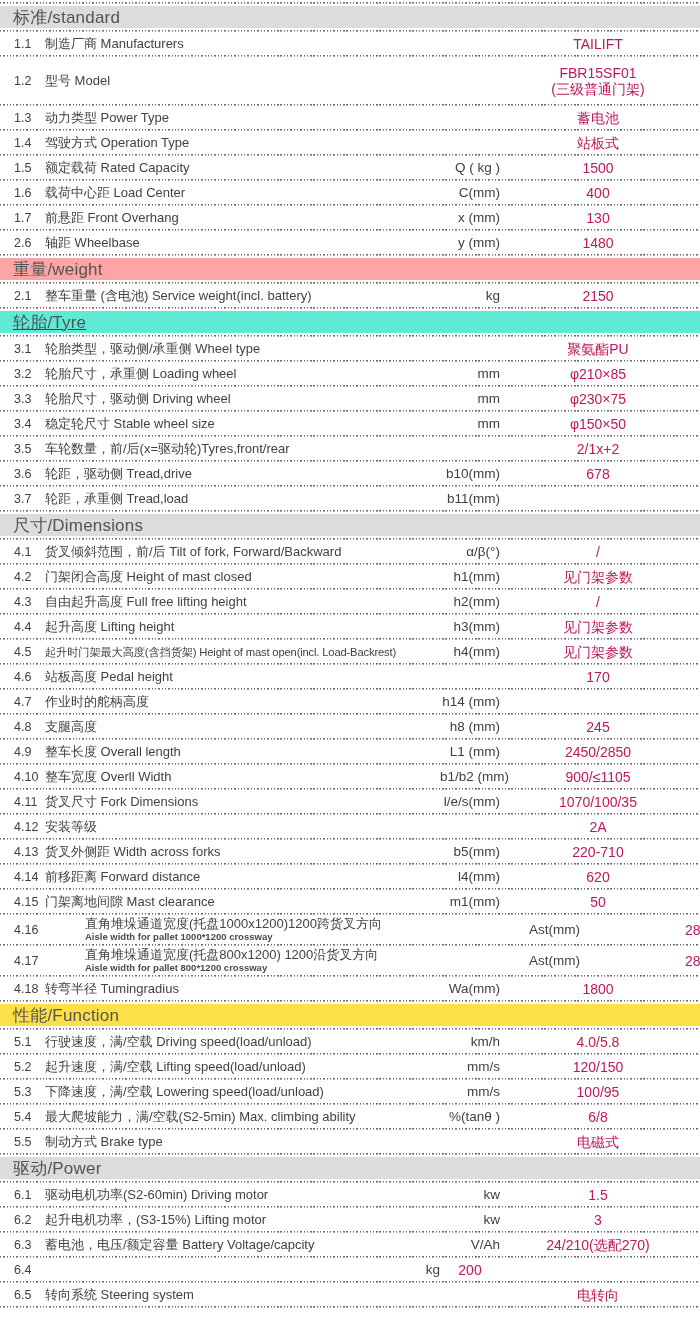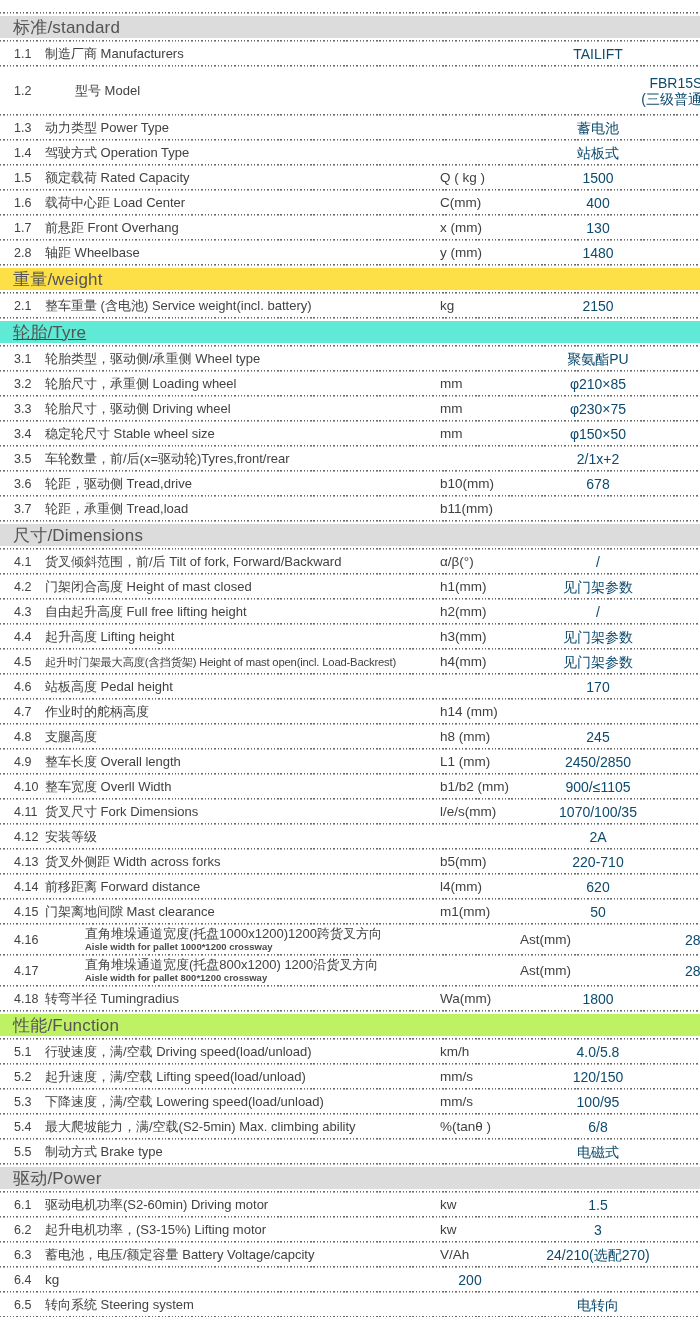--- a/index.html
+++ b/index.html
@@ -2,21 +2,21 @@
 <html><head>
 <meta charset="utf-8">
 <style>
   html,body{margin:0;padding:0;background:#ffffff;}
   body{
     width:700px;height:1317px;
     font-family:"Liberation Sans","DejaVu Sans",sans-serif;
     color:#3f3f41;
     overflow:hidden;
   }
-  .page{width:700px;height:1317px;box-sizing:border-box;padding-top:12px;}
+  .page{width:700px;height:1317px;box-sizing:border-box;padding-top:2px;}
   
   .dots{
     height:2px;width:700px;
     background-image:repeating-linear-gradient(90deg,#6b6b6b 0 1.3px,transparent 1.3px 3.3px);
     background-position:0 50%;
     background-size:100% 1.6px;
     background-repeat:no-repeat;
   }
   .sec-header{
     height:22px;margin:2px 0 2px 0;
@@ -28,29 +28,29 @@
     font-size:17px;color:#545457;letter-spacing:0.2px;
   }
   .row{
     display:grid;
     grid-template-columns:31px 395px 60px 196px;
     align-items:center;
     padding-left:14px;
     min-height:23px;
     box-sizing:border-box;
   }
-  .row.row-tall{min-height:47px;gap:30px;}
+  .row.row-tall{min-height:47px;}
   .row.row-sub{min-height:29px;gap:40px;}
   .cell-num{font-size:12.5px;color:#424245;}
   .cell-label{font-size:13px;color:#424245;white-space:nowrap;overflow:visible;line-height:14px;}
   .row.compact-label .cell-label .label-main{font-size:11.3px;letter-spacing:-0.2px;}
   .label-main{display:block;}
   .label-sub{display:block;font-size:9.5px;font-weight:bold;color:#4a4a4d;line-height:10px;margin-top:1px;}
-  .cell-unit{font-size:13.5px;color:#3f3f41;white-space:nowrap;}
-  .cell-value{font-size:14px;color:#0c4a6e;text-align:center;line-height:16px;white-space:nowrap;}
+  .cell-unit{font-size:13.5px;color:#3f3f41;white-space:nowrap;text-align:right;}
+  .cell-value{font-size:14px;color:#be185d;text-align:center;line-height:16px;white-space:nowrap;}
 </style>
 </head>
 <body>
 
 <div class="page">
   <div class="dots"></div>
   <div id="spec-table">
       <div class="sec-header" style="background: rgb(220, 220, 220);">
         <div class="sec-title" style="color: rgb(84, 84, 87);">标准/standard</div>
       </div>
@@ -127,31 +127,31 @@
         <div class="cell-label">
           <div class="label-main">前悬距 Front Overhang</div>
         </div>
         <div class="cell-unit">x (mm)</div>
         <div class="cell-value">
           <div>130</div>
         </div>
       </div>
       <div class="dots"></div>
       <div class="row">
-        <div class="cell-num">2.8</div>
+        <div class="cell-num">2.6</div>
         <div class="cell-label">
           <div class="label-main">轴距 Wheelbase</div>
         </div>
         <div class="cell-unit">y (mm)</div>
         <div class="cell-value">
           <div>1480</div>
         </div>
       </div>
       <div class="dots"></div>
-      <div class="sec-header" style="background: #fde047;">
+      <div class="sec-header" style="background: #fca5a5;">
         <div class="sec-title" style="color: rgb(84, 84, 87);">重量/weight</div>
       </div>
       <div class="dots"></div>
       <div class="row">
         <div class="cell-num">2.1</div>
         <div class="cell-label">
           <div class="label-main">整车重量 (含电池) Service weight(incl. battery)</div>
         </div>
         <div class="cell-unit">kg</div>
         <div class="cell-value">
@@ -437,21 +437,21 @@
         <div class="cell-num">4.18</div>
         <div class="cell-label">
           <div class="label-main">转弯半径 Tumingradius</div>
         </div>
         <div class="cell-unit">Wa(mm)</div>
         <div class="cell-value">
           <div>1800</div>
         </div>
       </div>
       <div class="dots"></div>
-      <div class="sec-header" style="background: #bef264;">
+      <div class="sec-header" style="background: #fde047;">
         <div class="sec-title" style="color: rgb(84, 84, 87);">性能/Function</div>
       </div>
       <div class="dots"></div>
       <div class="row">
         <div class="cell-num">5.1</div>
         <div class="cell-label">
           <div class="label-main">行驶速度，满/空载 Driving speed(load/unload)</div>
         </div>
         <div class="cell-unit">km/h</div>
         <div class="cell-value">

